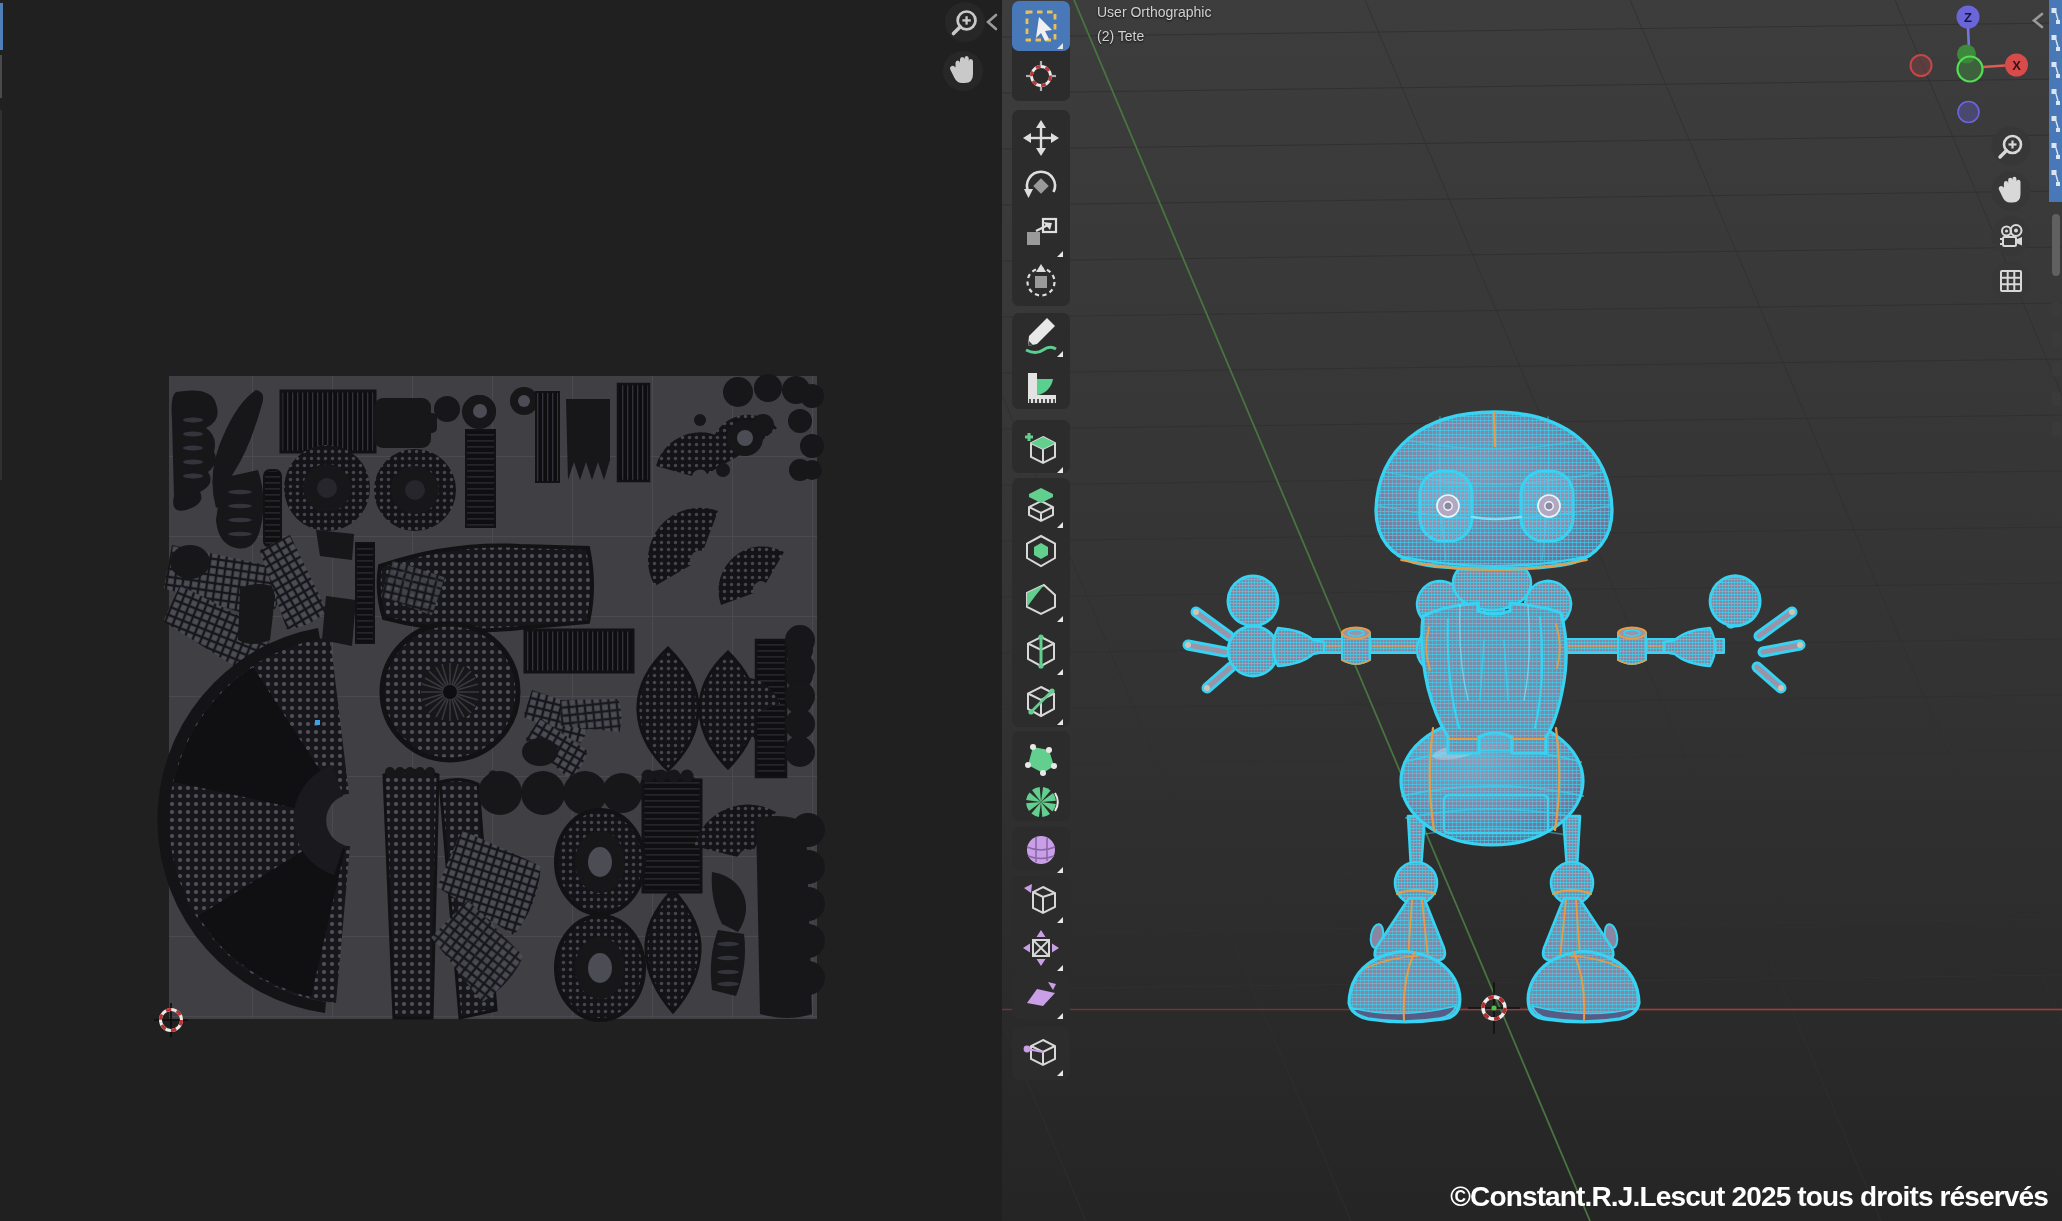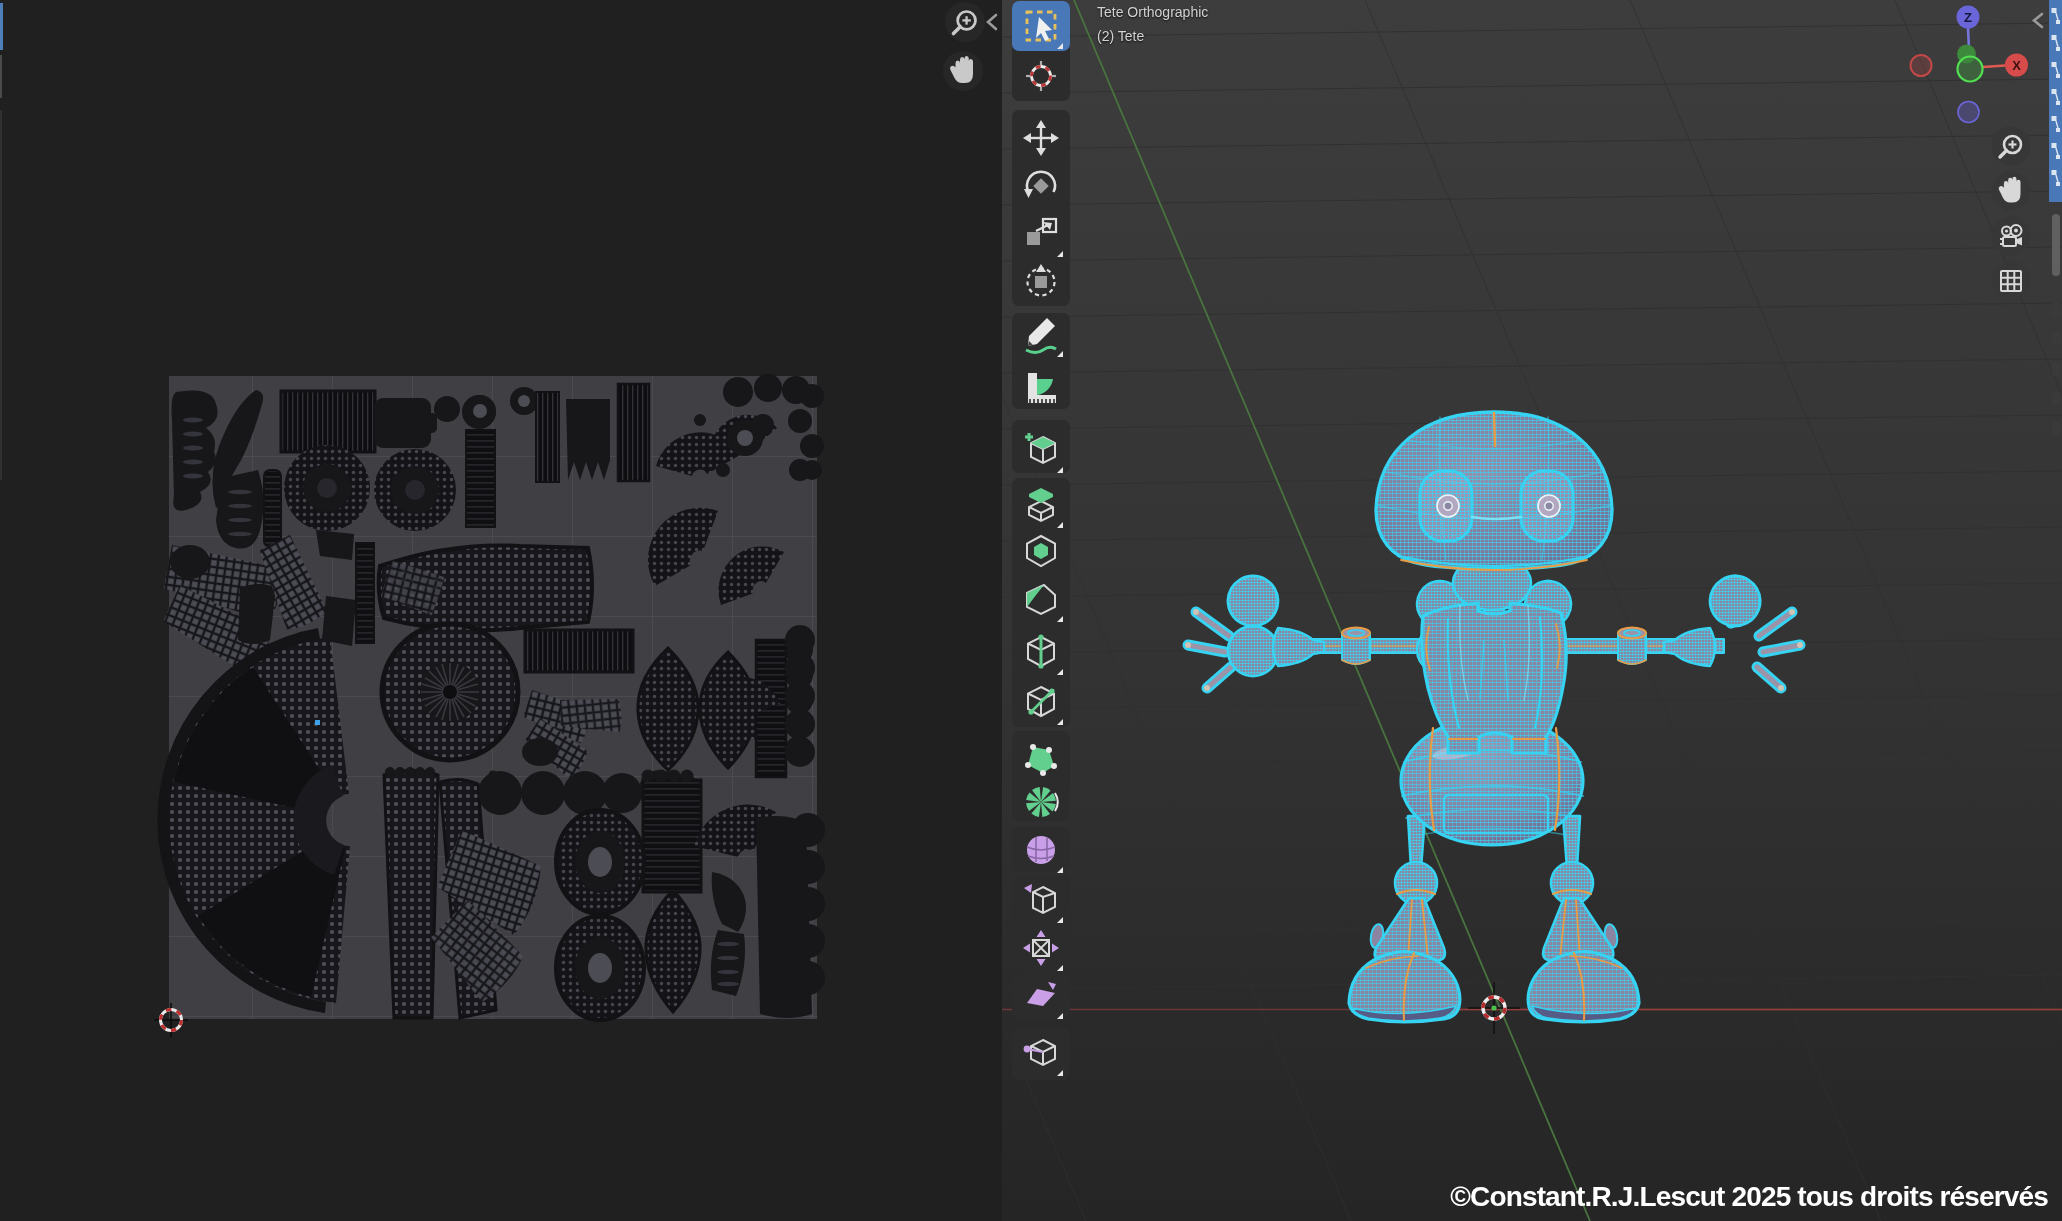--- a/index.html
+++ b/index.html
@@ -699,16 +699,16 @@
 <line x1="2056" y1="175" x2="2058" y2="182" stroke="#dce6f2" stroke-width="1.4"></line>
 <rect x="2056" y="182" width="4" height="4" fill="#dce6f2"></rect>
 <rect x="2052" y="214" width="8" height="62" rx="4" fill="#606060"></rect>
 <rect x="2052" y="302" width="9" height="14" rx="2" fill="#3a3a3a"></rect>
 <rect x="2052" y="332" width="9" height="14" rx="2" fill="#3a3a3a"></rect>
 <rect x="2052" y="362" width="9" height="14" rx="2" fill="#3a3a3a"></rect>
 <rect x="2052" y="392" width="9" height="14" rx="2" fill="#3a3a3a"></rect>
 <rect x="2052" y="422" width="9" height="14" rx="2" fill="#3a3a3a"></rect>
 </g>
 </svg>
-<div class="hdr" style="top:4px;">Tete Orthographic</div>
+<div class="hdr" style="top:4px;">User Orthographic</div>
 <div class="hdr" style="top:28px;">(2) Tete</div>
 <div id="copy">©Constant.R.J.Lescut 2025 tous droits réservés</div>
 </div>
 
 </body></html>

